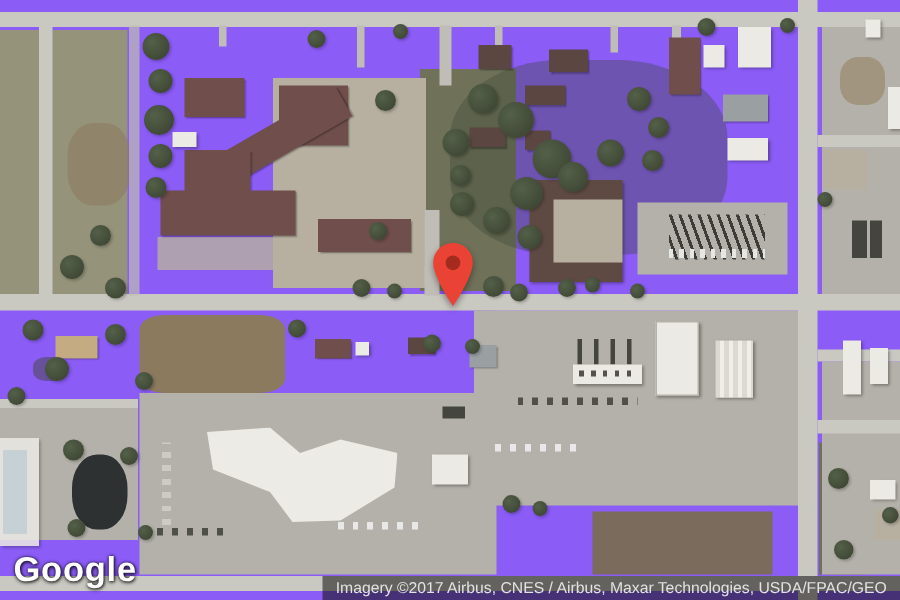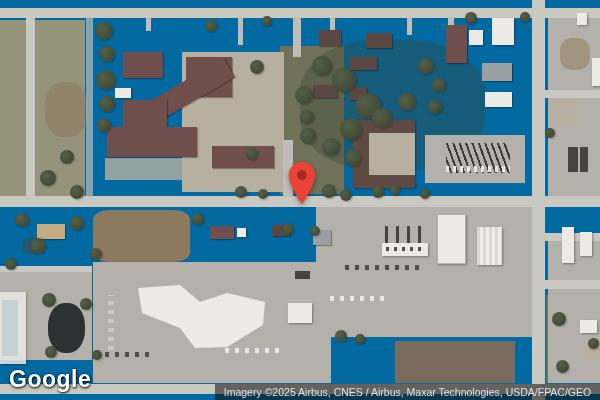--- a/index.html
+++ b/index.html
@@ -1,16 +1,16 @@
 <!DOCTYPE html>
 <html><head>
 <meta charset="utf-8">
 <style>
   html,body{margin:0;padding:0;background:#000;}
-  .map{position:relative;width:600px;height:400px;overflow:hidden;background:#0369a1;font-family:"Liberation Sans",sans-serif;}
+  .map{position:relative;width:600px;height:400px;overflow:hidden;background:#8b5cf6;font-family:"Liberation Sans",sans-serif;}
   .map i{position:absolute;display:block;}
   
   .tone{border-radius:40%;}
   .road{background:#c9c8c1;}
   .rd2{background:#bfbdb5;}
   .lot{background:#b3b1a9;}
   .conc{background:#b7b0a0;}
   .dirt{background:#8c7a5f;border-radius:18%;}
   .dirt2{background:#7b6b5c;}
   .grassl{background:#95937a;}
@@ -195,16 +195,16 @@
 
   <div class="pin">
     <svg width="28" height="44" viewBox="0 0 24 36" xmlns="http://www.w3.org/2000/svg">
       <path d="M12 0C5.7 0 .7 5 .7 11.3c0 8.5 11.3 24.7 11.3 24.7s11.3-16.2 11.3-24.7C23.3 5 18.3 0 12 0z" fill="#EA4335"></path>
       <circle cx="12" cy="11.3" r="4.2" fill="#A52B1E"></circle>
     </svg>
   </div>
 
   <div class="logo">Google</div>
   <div class="attr">
-    <span>Imagery ©2025 Airbus, CNES / Airbus, Maxar Technologies, USDA/FPAC/GEO</span>
+    <span>Imagery ©2017 Airbus, CNES / Airbus, Maxar Technologies, USDA/FPAC/GEO</span>
   </div>
 
 </div>
 
 </body></html>

